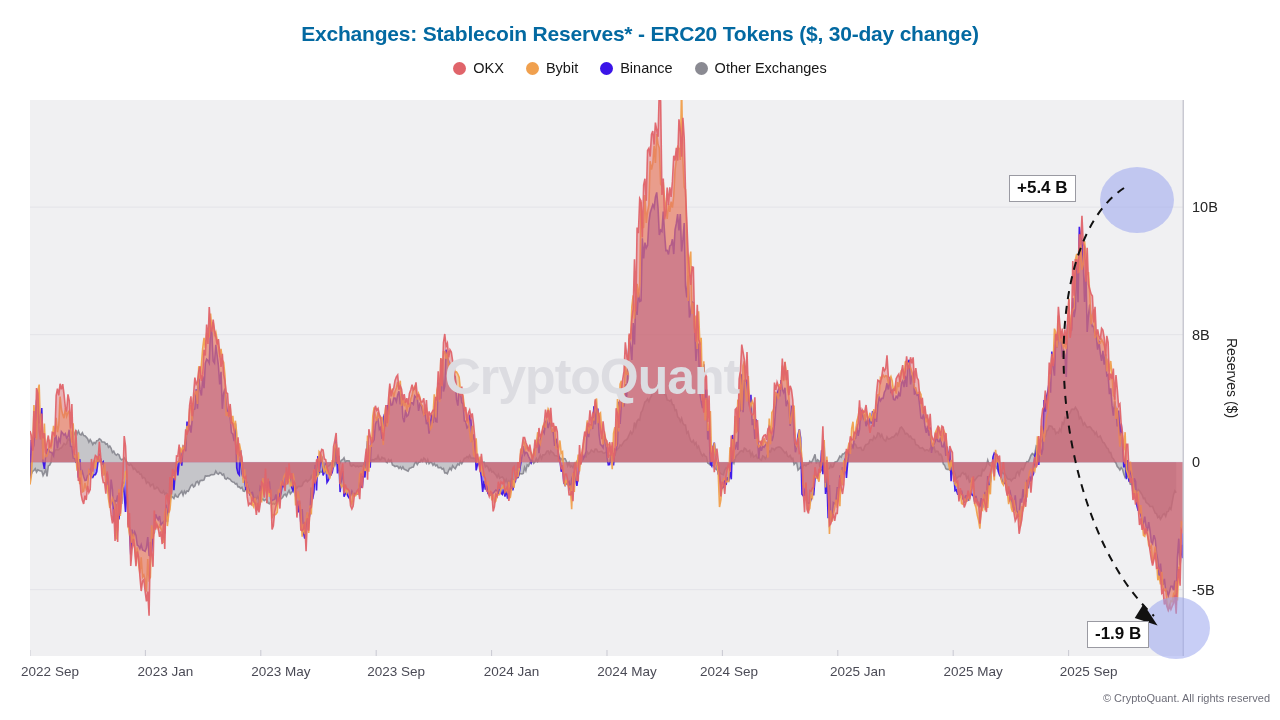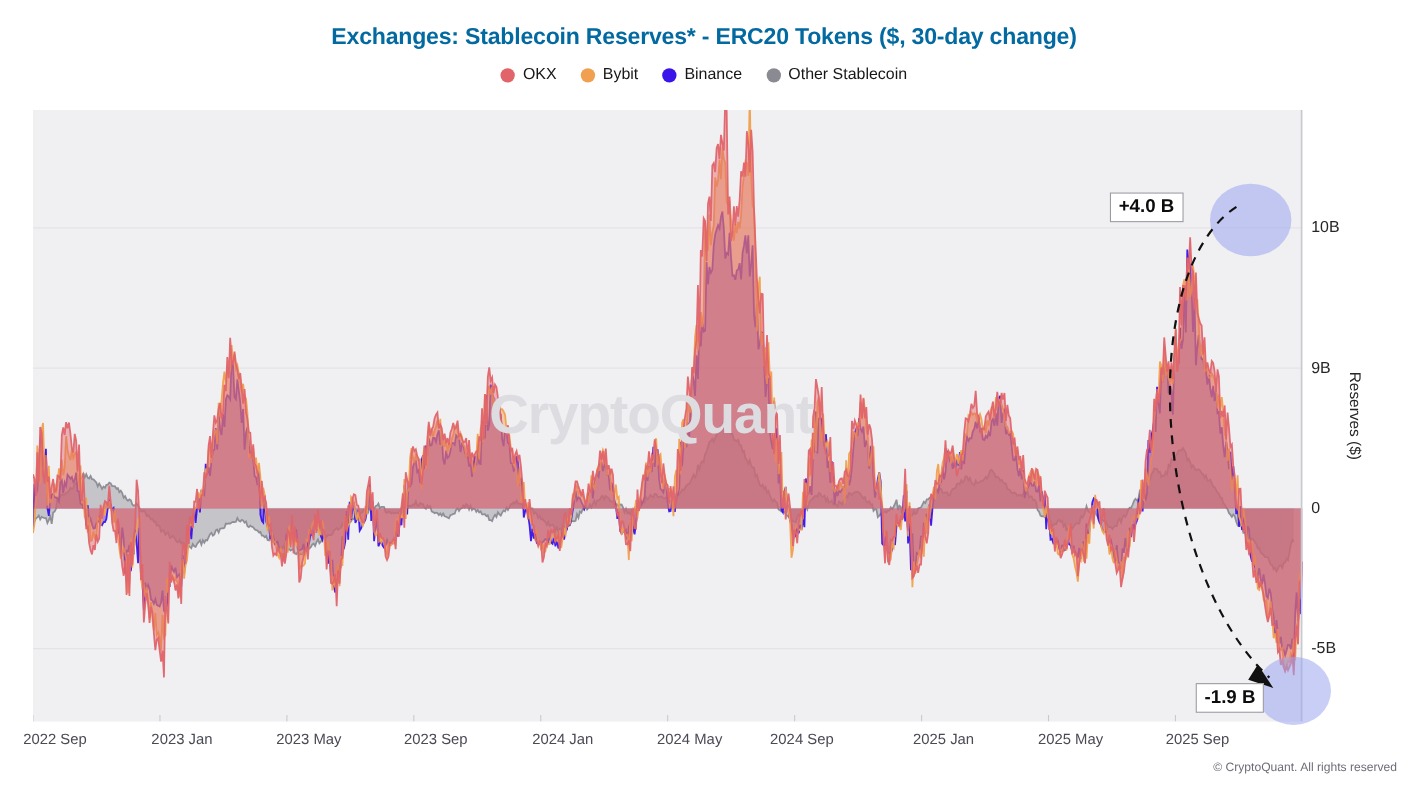--- a/index.html
+++ b/index.html
@@ -97,21 +97,21 @@
       <div class="legend-item">
         <span class="legend-dot" style="background: rgb(240, 160, 78);"></span>
         <span class="legend-label">Bybit</span>
       </div>
       <div class="legend-item">
         <span class="legend-dot" style="background: rgb(58, 20, 232);"></span>
         <span class="legend-label">Binance</span>
       </div>
       <div class="legend-item">
         <span class="legend-dot" style="background: rgb(138, 138, 146);"></span>
-        <span class="legend-label">Other Stablecoin</span>
+        <span class="legend-label">Other Exchanges</span>
       </div>
     </div>
 
   <div class="plot">
     <svg id="plot-svg" width="1154" height="556" viewBox="0 0 1154 556">
         <line x1="0" y1="107.11926605504578" x2="1154" y2="107.11926605504578" stroke="#e3e3e8" stroke-width="1"></line>
         <line x1="0" y1="234.64220183486236" x2="1154" y2="234.64220183486236" stroke="#e3e3e8" stroke-width="1"></line>
         <line x1="0" y1="362.1651376146789" x2="1154" y2="362.1651376146789" stroke="#e3e3e8" stroke-width="1"></line>
         <line x1="0" y1="489.6880733944954" x2="1154" y2="489.6880733944954" stroke="#e3e3e8" stroke-width="1"></line>
         <g>
@@ -141,21 +141,21 @@
         <line x1="807.8" y1="550" x2="807.8" y2="556" stroke="#c9c9d2" stroke-width="1"></line>
         <line x1="923.2" y1="550" x2="923.2" y2="556" stroke="#c9c9d2" stroke-width="1"></line>
         <line x1="1038.6000000000001" y1="550" x2="1038.6000000000001" y2="556" stroke="#c9c9d2" stroke-width="1"></line>
       </svg>
   </div>
 
   <div class="watermark">CryptoQuant</div>
 
   <div id="yticks">
       <div class="ytick" style="top: 207.119px;">10B</div>
-      <div class="ytick" style="top: 334.642px;">9B</div>
+      <div class="ytick" style="top: 334.642px;">8B</div>
       <div class="ytick" style="top: 462.165px;">0</div>
       <div class="ytick" style="top: 589.688px;">-5B</div>
     </div>
   <div class="yaxis-title">Reserves ($)</div>
   <div id="xticks">
       <div class="xtick" style="left: 50px;">2022 Sep</div>
       <div class="xtick" style="left: 165.4px;">2023 Jan</div>
       <div class="xtick" style="left: 280.8px;">2023 May</div>
       <div class="xtick" style="left: 396.2px;">2023 Sep</div>
       <div class="xtick" style="left: 511.6px;">2024 Jan</div>
@@ -166,18 +166,18 @@
       <div class="xtick" style="left: 1088.6px;">2025 Sep</div>
     </div>
 
   <svg id="anno-svg" width="1280" height="720" style="position:absolute;left:0;top:0;pointer-events:none;">
       <ellipse cx="1137" cy="200" rx="37" ry="33" fill="#9aa5ee" fill-opacity="0.55"></ellipse>
       <ellipse cx="1176" cy="628" rx="34" ry="31" fill="#9aa5ee" fill-opacity="0.55"></ellipse>
       <path d="M 1124 188 C 1030 250 1050 520 1154 616" fill="none" stroke="#111" stroke-width="2" stroke-dasharray="8 7"></path>
       <path d="M 1140 606 L 1160 622 L 1136 622 Z" fill="#111" transform="rotate(18 1148 616)"></path>
     </svg>
 
-  <div class="callout" id="callout-high">+4.0 B</div>
+  <div class="callout" id="callout-high">+5.4 B</div>
   <div class="callout" id="callout-low">-1.9 B</div>
 
   <div class="copyright">© CryptoQuant. All rights reserved</div>
 
 </div>
 
 </body></html>

